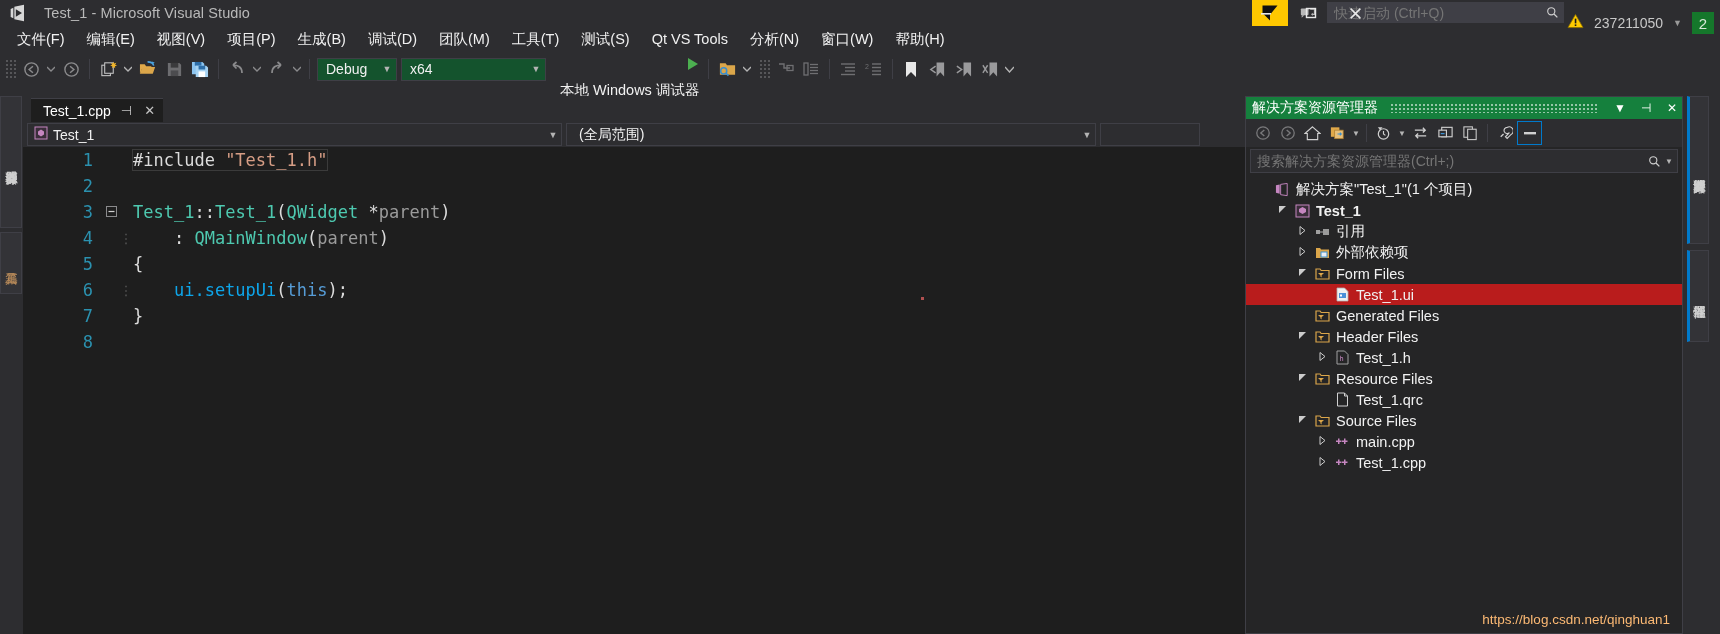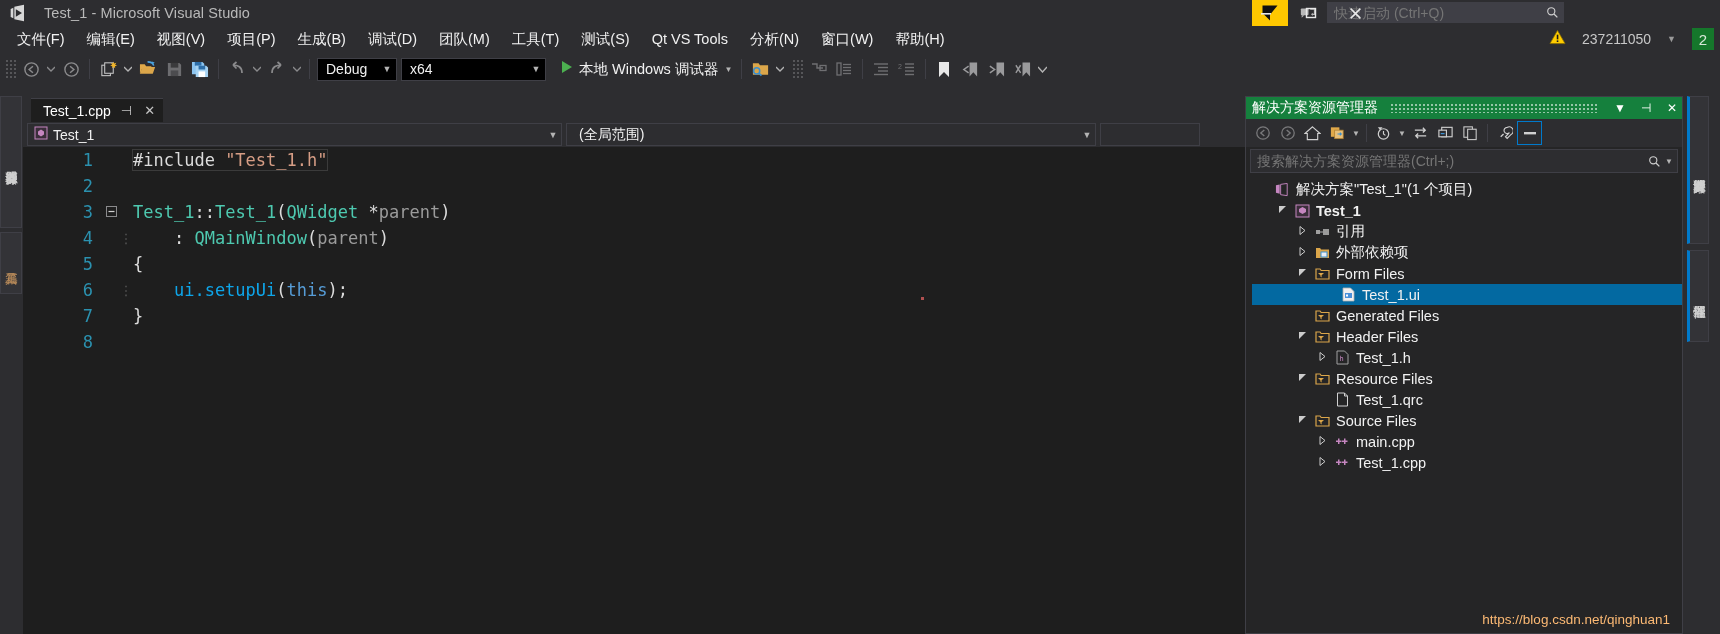--- a/index.html
+++ b/index.html
@@ -50,49 +50,49 @@
   
   .menubar {
     position: absolute; left: 0; top: 26px; width: 1720px; height: 26px;
     display: flex; align-items: center; background: #2d2d30;
   }
   .menu-item {
     font-size: 14.5px; color: #f1f1f1; padding: 2px 11px; white-space: nowrap;
     line-height: 20px;
   }
   .notif-area {
-    position: absolute; right: 6px; top: 26px; height: 26px;
-    display: flex; align-items: center; gap: 16px;
+    position: absolute; right: 6px; top: 10px; height: 26px;
+    display: flex; align-items: center; gap: 10px;
   }
   .notif-count { font-size: 14px; color: #c8c8c8; }
   .notif-caret { font-size: 9px; color: #9a9a9a; }
   .green-badge {
     background: #15772b; color: #d8e8d8; font-size: 15px;
     width: 22px; height: 22px; display: flex; align-items: center; justify-content: center;
   }
 
   
   .toolbar {
     position: absolute; left: 0; top: 52px; width: 1720px; height: 34px;
     background: #2d2d30; display: flex; align-items: center;
   }
   .grip { width: 12px; height: 22px; margin: 0 2px 0 4px;
     background-image: radial-gradient(#5a5a5e 1px, transparent 1px);
     background-size: 4px 4px; background-position: 1px 1px; opacity:.9; }
   .tb-btn { width: 26px; height: 24px; display:flex; align-items:center; justify-content:center; }
   .tb-caret { width: 14px; height: 24px; display:flex; align-items:center; justify-content:center; }
   .tb-sep { width: 1px; height: 20px; background: #3f3f46; margin: 0 5px; }
   .combo {
-    height: 23px; background: #000000; border: 1px solid #3f3f46;
+    height: 23px; background: #14532d; border: 1px solid #3f3f46;
     display: flex; align-items: center; color: #f1f1f1; font-size: 14px;
     padding-left: 8px; position: relative;
   }
   .combo .cv { flex: 1; }
   .combo .cc { width: 18px; text-align:center; font-size: 9px; color:#b4b4b4; }
-  .run-btn { display:flex; align-items:center; gap:6px; height:24px; padding:0 4px; }
+  .run-btn { display:flex; align-items:flex-end; gap:6px; height:24px; padding:0 4px;flex-direction:column; }
   .run-label { font-size: 14.5px; color: #f1f1f1; }
 
   
   .left-strip {
     position: absolute; left: 0; top: 96px; width: 22px; height: 538px;
     background: #2d2d30;
   }
   .vtab {
     writing-mode: vertical-rl; text-orientation: upright;
     font-size: 12.5px; color: #d0d0d0; letter-spacing: 0px;
@@ -173,21 +173,21 @@
   .se-search {
     height: 24px; margin: 2px 4px 0 4px; background: #2d2d30; border: 1px solid #3f3f46;
     display: flex; align-items: center;
   }
   .se-search input {
     flex: 1; background: transparent; border: 0; outline: none; color: #22c55e;
     font-size: 14px; padding-left: 6px; font-family: "Liberation Sans", sans-serif;
   }
   .se-tree { padding-top: 6px; background: #252526; height: 450px; overflow: hidden; }
   .tree-row { display: flex; align-items: center; height: 21px; font-size: 14.5px; color: #f1f1f1; }
-  .tree-row.selected { background: #0369a1; margin-left: 6px; }
+  .tree-row.selected { background: #b91c1c; }
   .tw { width: 20px; text-align: center; color: #cccccc; font-size: 9px; }
   .ticon { width: 20px; display: flex; align-items: center; justify-content: center; }
   .tlabel { padding-left: 4px; white-space: nowrap; }
   .tlabel.bold { font-weight: bold; }
   .watermark {
     position: absolute; right: 12px; bottom: 6px; font-size: 13.5px; color: #fdba74;
   }
 
   
   .right-strip {

